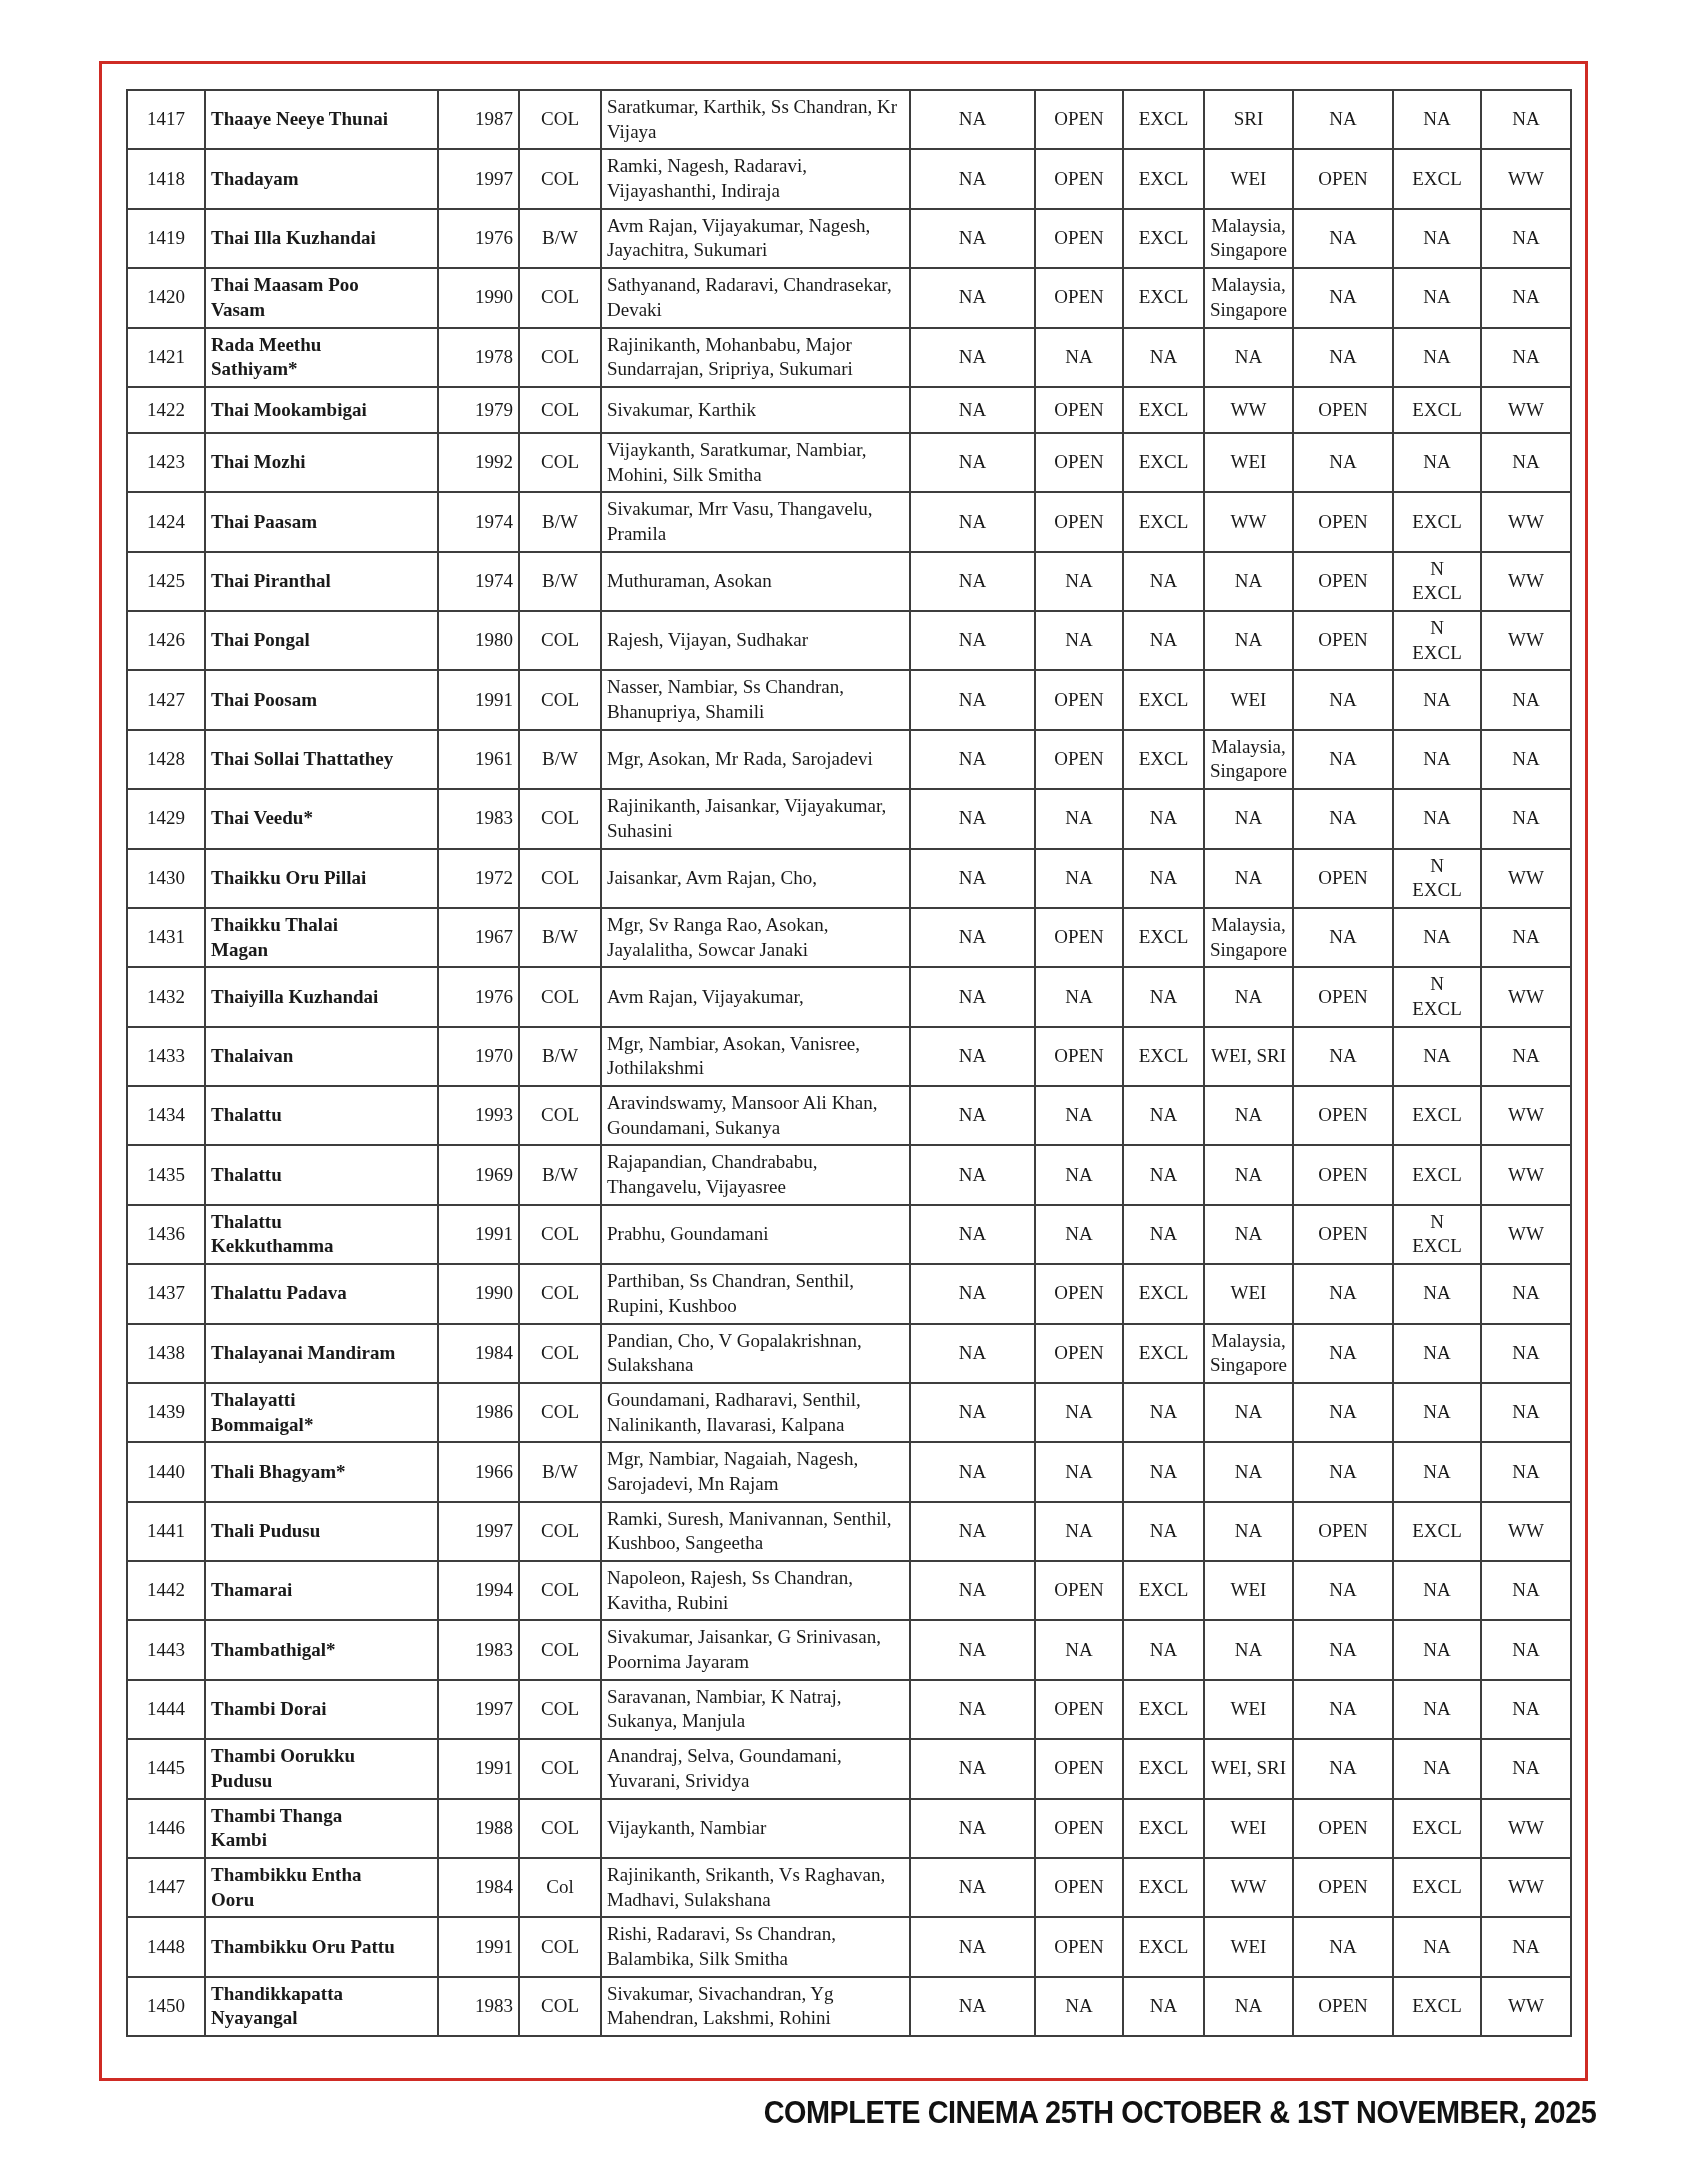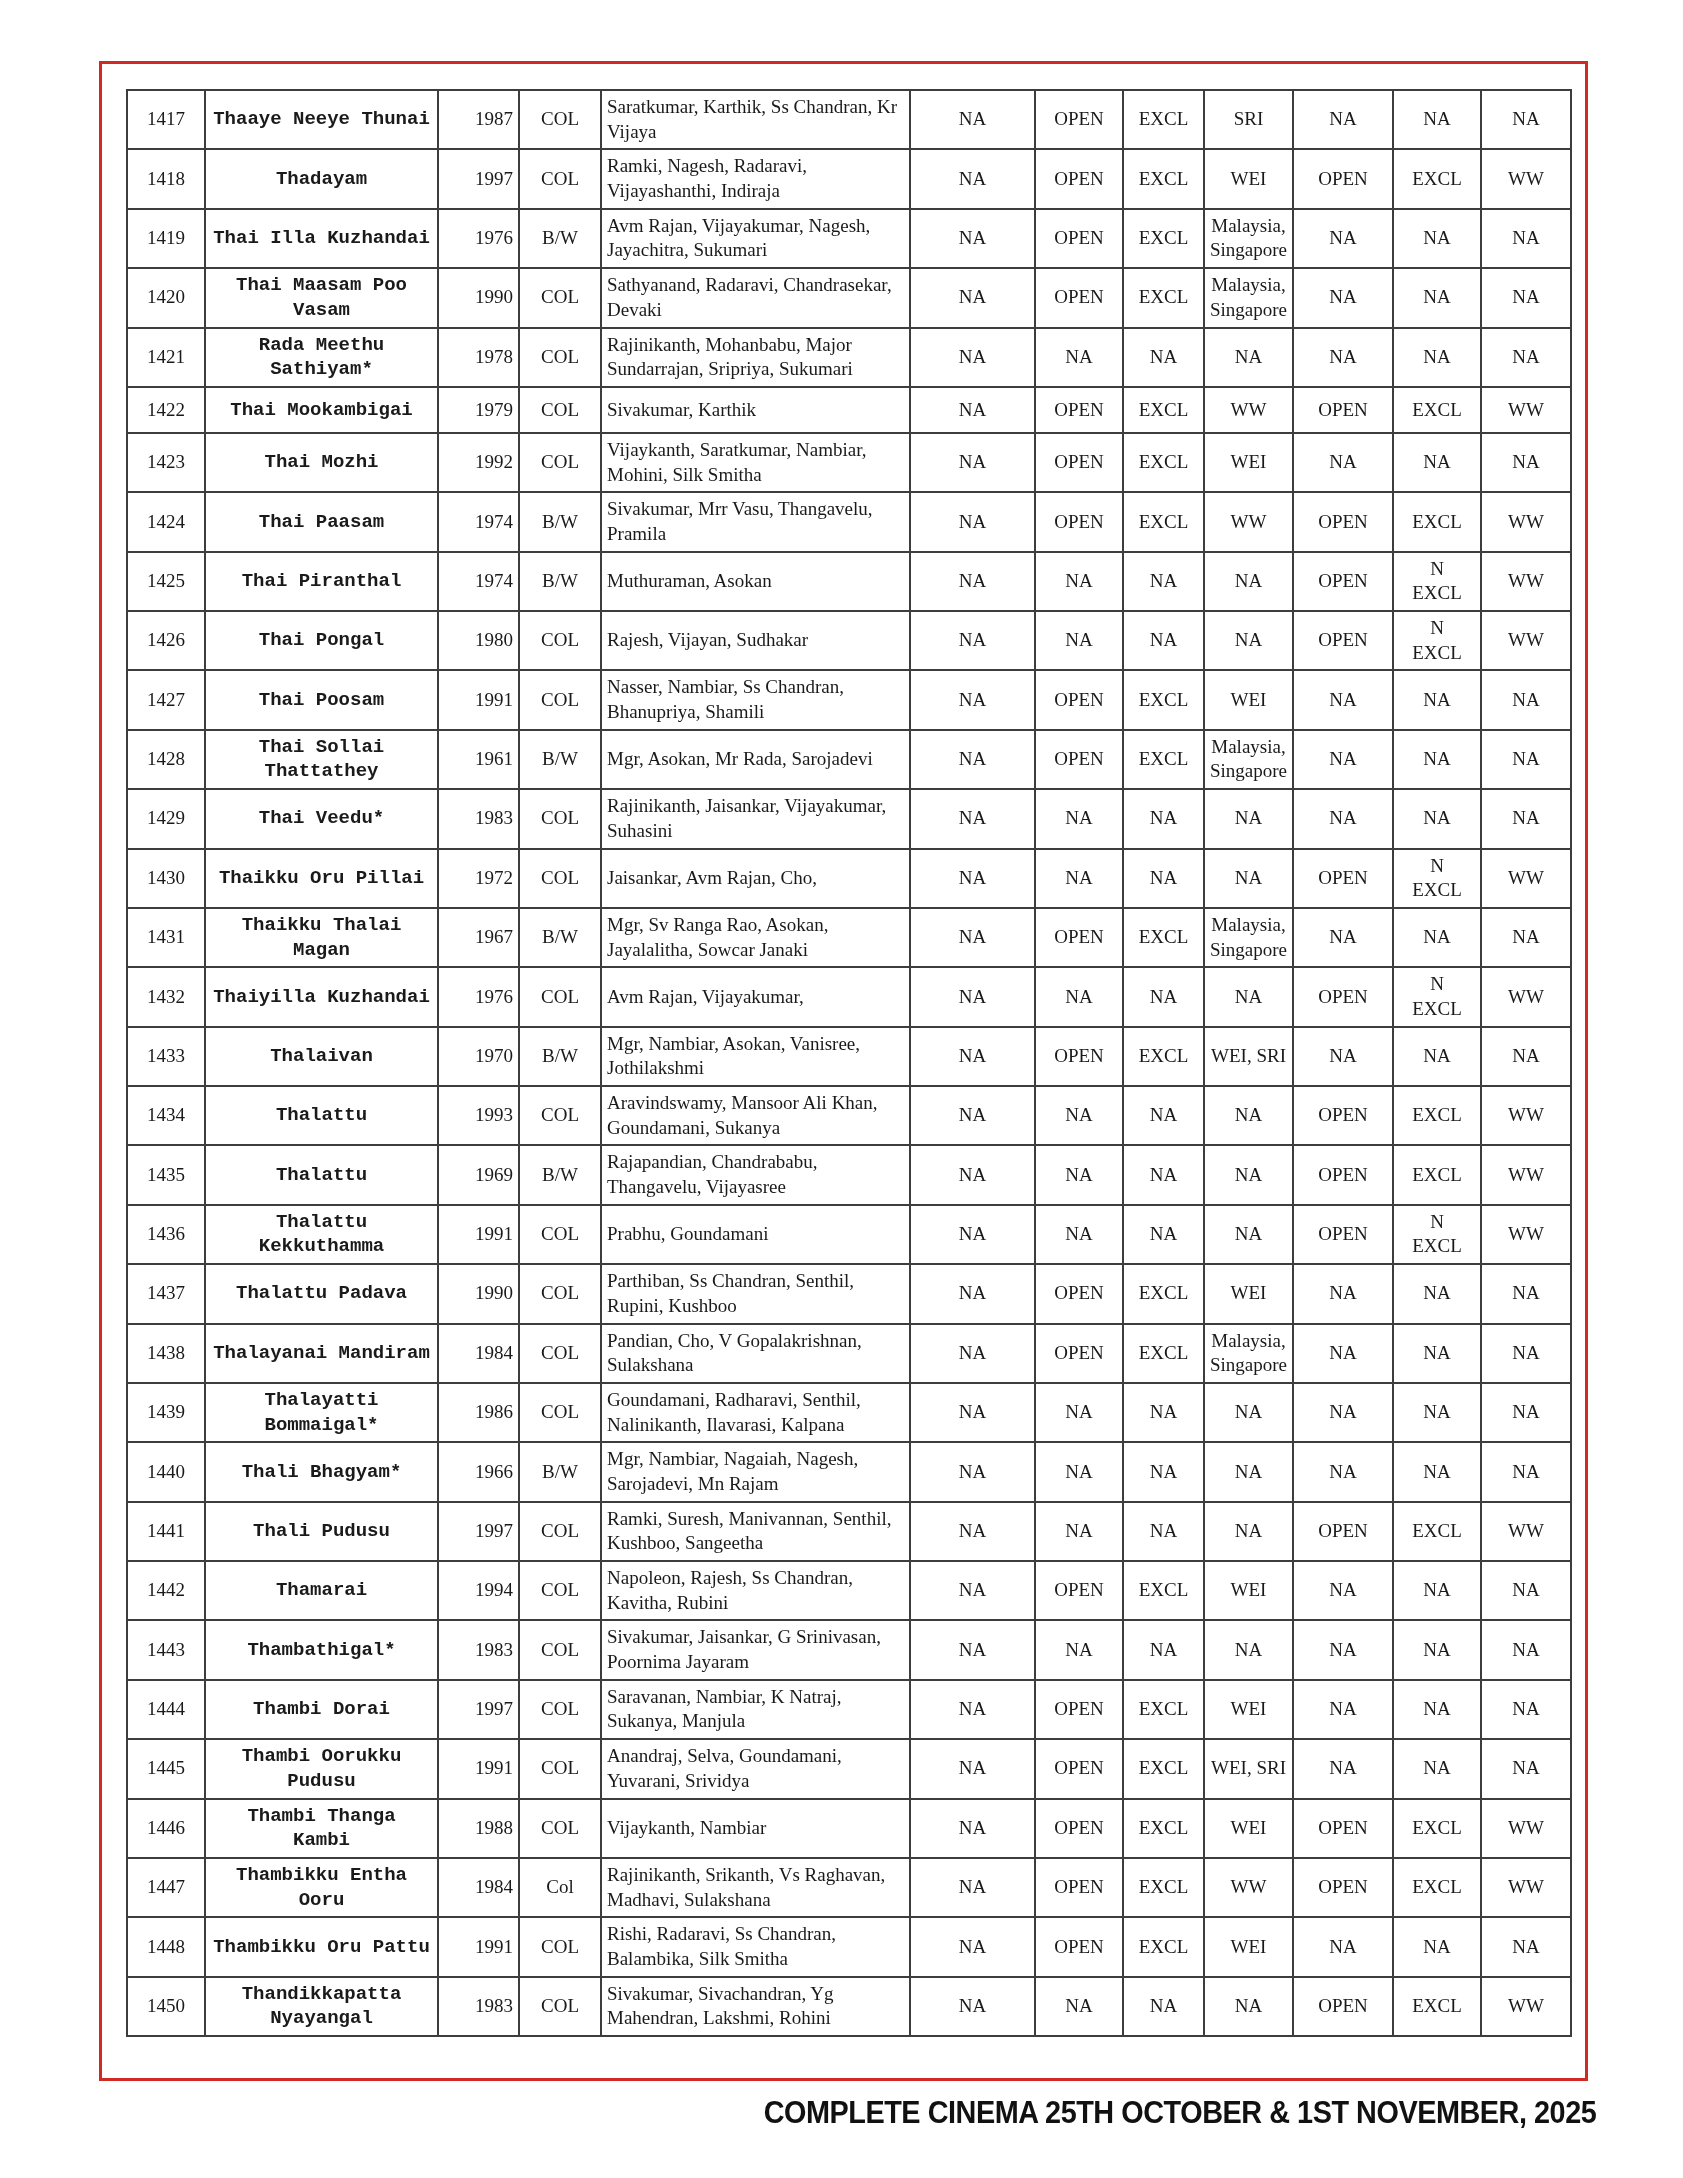--- a/index.html
+++ b/index.html
@@ -29,25 +29,24 @@
     font-size:19px;
     line-height:1.3;
     padding:4px 5px;
     height:46px;
     vertical-align:middle;
     overflow:hidden;
     box-sizing:border-box;
   }
   td.c-no{ text-align:center;margin-left:7px; }
   td.c-title{
-    text-align:center;
+    text-align:left;
     font-weight:bold;
     white-space:pre-line;
     padding:4px 8px;
-    font-family:Liberation Mono, monospace;
   }
   td.c-year{ text-align:right; }
   td.c-color{ text-align:center;border-radius:26px; }
   td.c-cast{ text-align:left; padding:4px 8px; }
   td.c-status{
     text-align:center;
     white-space:pre-line;
     padding:4px 2px;
   }
   .footer-caption{

